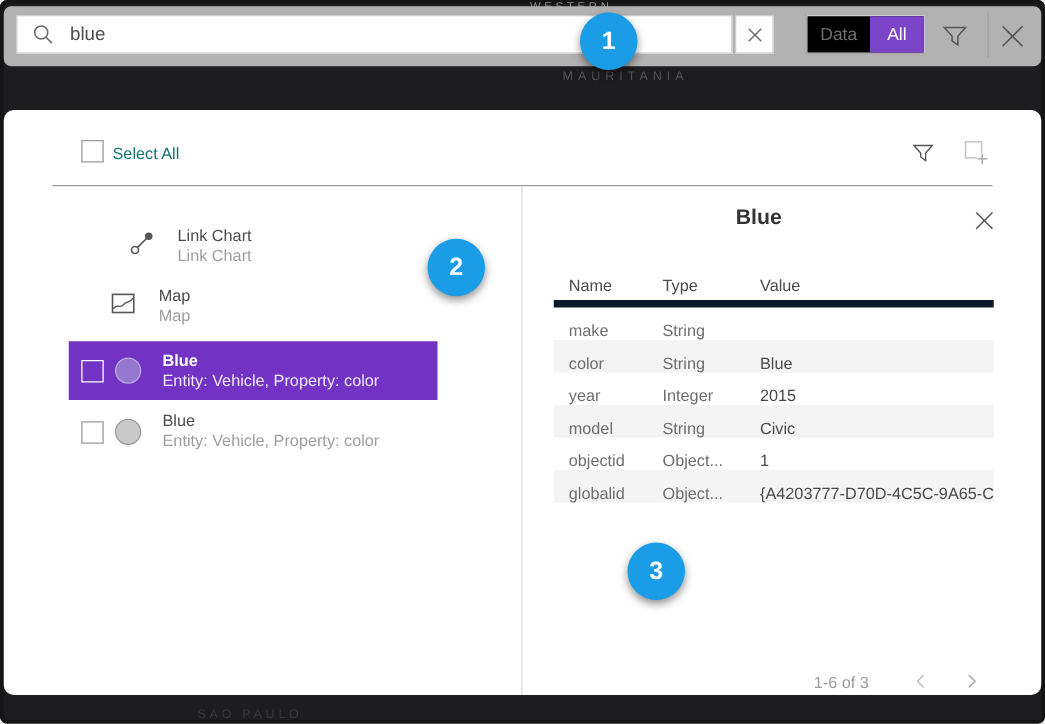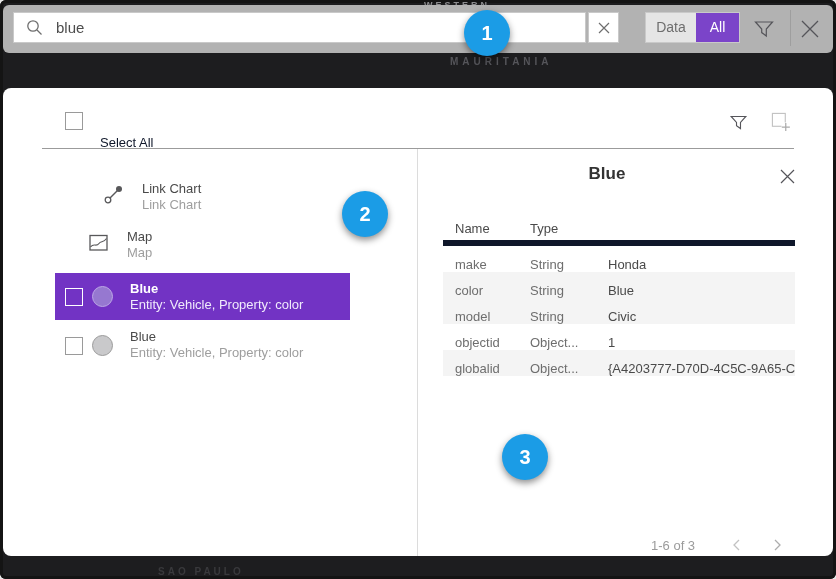--- a/index.html
+++ b/index.html
@@ -4,38 +4,38 @@
 <style>
   html,body{margin:0;padding:0;background:#e8e8e8;}
   .screen{
     position:relative;width:836px;height:579px;overflow:hidden;
     background:#1d1d1f;border-radius:6px;
     box-shadow:inset 0 0 0 3px #141414;
     font-family:"Liberation Sans",sans-serif;
     -webkit-font-smoothing:antialiased;
   }
   
-  .map-label{position:absolute;font-weight:bold;z-index:1;}
+  .map-label{position:absolute;font-weight:normal;z-index:1;}
   .map-label.top{left:424px;top:0;font-size:9px;letter-spacing:3px;color:#8d8d90;}
   .map-label.mid{left:450px;top:56px;font-size:10px;letter-spacing:4px;color:#55555a;z-index:3;}
   .map-label.bot{left:158px;top:566px;font-size:10px;letter-spacing:3px;color:#39393c;}
   
   .toolbar{position:absolute;left:3px;top:5px;width:830px;height:48px;background:#b2b2b2;border-radius:6px;z-index:2;}
   .search-box{position:absolute;left:10px;top:7px;width:573px;height:31px;background:#fff;border:1px solid #c9c9c9;display:flex;align-items:center;padding-left:12px;box-sizing:border-box;}
   .search-box input{border:none;outline:none;background:transparent;font-family:"Liberation Sans",sans-serif;font-size:15px;color:#4d4d4d;margin-left:11px;flex:1;}
   .clear-btn{position:absolute;left:585px;top:7px;width:31px;height:31px;background:#fff;border:1px solid #c9c9c9;box-sizing:border-box;display:flex;align-items:center;justify-content:center;padding:0;cursor:pointer;}
-  .scope-toggle{position:absolute;left:642px;top:7px;height:31px;display:flex;border:1px solid #c9c9c9;box-sizing:border-box;background:#e5e5e5;}
+  .scope-toggle{position:absolute;left:642px;top:7px;height:31px;display:flex;border:1px solid #c9c9c9;box-sizing:border-box;background:#000000;}
   .seg{width:50px;line-height:29px;text-align:center;font-size:14px;color:#6e6e6e;cursor:pointer;}
   .seg.selected{width:43px;background:#7B44C9;color:#fff;}
   .tb-icon{position:absolute;cursor:pointer;}
   .tb-divider{position:absolute;left:787px;top:5px;width:1px;height:36px;background:#9e9e9e;}
   
   .panel{position:absolute;left:3px;top:88px;width:830px;height:468px;background:#fff;border-radius:8px;z-index:2;}
   .checkbox{position:absolute;width:18px;height:18px;border:1px solid #9a9a9a;background:transparent;box-sizing:border-box;cursor:pointer;}
-  .select-all-label{position:absolute;left:97px;top:27px;font-size:13px;color:#0f172a;margin-top:20px;}
+  .select-all-label{position:absolute;left:87px;top:27px;font-size:13px;color:#0f766e;}
   .h-divider{position:absolute;left:39px;top:60px;width:752px;height:1px;background:#9b9b9b;}
   .v-divider{position:absolute;left:414px;top:61px;width:1px;height:407px;background:#dcdcdc;}
   
   .li-title{position:absolute;font-size:13px;color:#4a4a4a;white-space:nowrap;}
   .li-sub{position:absolute;font-size:13px;color:#9e9e9e;white-space:nowrap;}
   .list-item{position:absolute;cursor:pointer;}
   .sel-block{position:absolute;left:52px;top:185px;width:295px;height:47px;background:#7233C4;cursor:pointer;}
   .sel-block .li-title{left:75px;top:8px;color:#fff;font-weight:bold;}
   .sel-block .li-sub{left:75px;top:24px;color:#f0eafc;}
   .circle-icon{position:absolute;width:21px;height:21px;border-radius:50%;box-sizing:border-box;}
@@ -143,31 +143,36 @@
 
     <div class="detail-title">Blue</div>
     <svg class="tb-icon" style="left:776px;top:80px;" width="17" height="17" viewBox="0 0 17 17">
       <path d="M2 2 L15 15 M15 2 L2 15" stroke="#55555a" stroke-width="1.2"></path>
     </svg>
 
     <div class="attr-table">
       <div class="t-head">
         <div class="c-name">Name</div>
         <div class="c-type">Type</div>
+        <div class="c-value">Value</div>
       </div>
       <div class="t-row">
         <div class="c-name">make</div>
         <div class="c-type">String</div>
-        <div class="c-value">Honda</div>
       </div>
       <div class="t-row alt">
         <div class="c-name">color</div>
         <div class="c-type">String</div>
         <div class="c-value">Blue</div>
       </div>
+      <div class="t-row">
+        <div class="c-name">year</div>
+        <div class="c-type">Integer</div>
+        <div class="c-value">2015</div>
+      </div>
       <div class="t-row alt">
         <div class="c-name">model</div>
         <div class="c-type">String</div>
         <div class="c-value">Civic</div>
       </div>
       <div class="t-row">
         <div class="c-name">objectid</div>
         <div class="c-type">Object...</div>
         <div class="c-value">1</div>
       </div>

